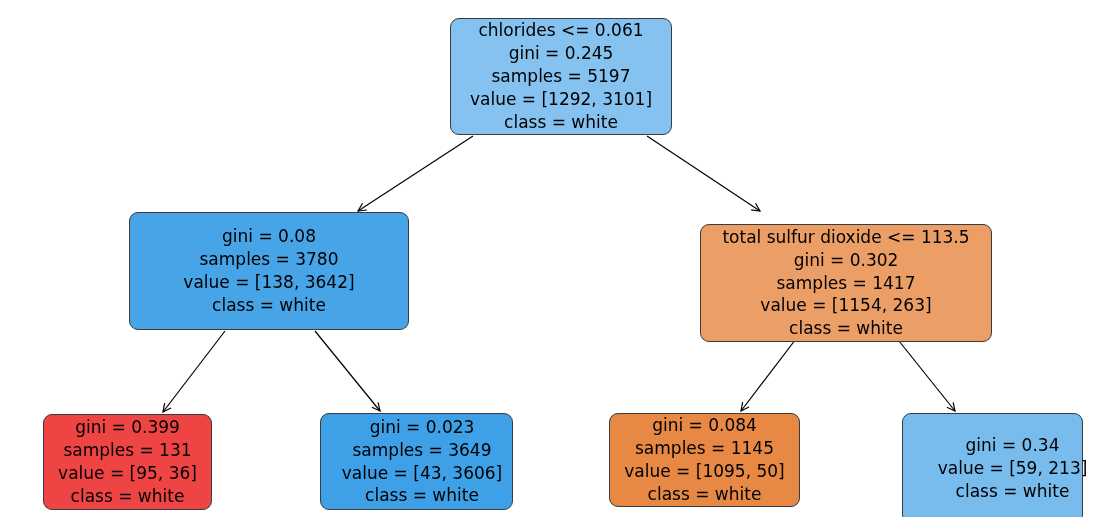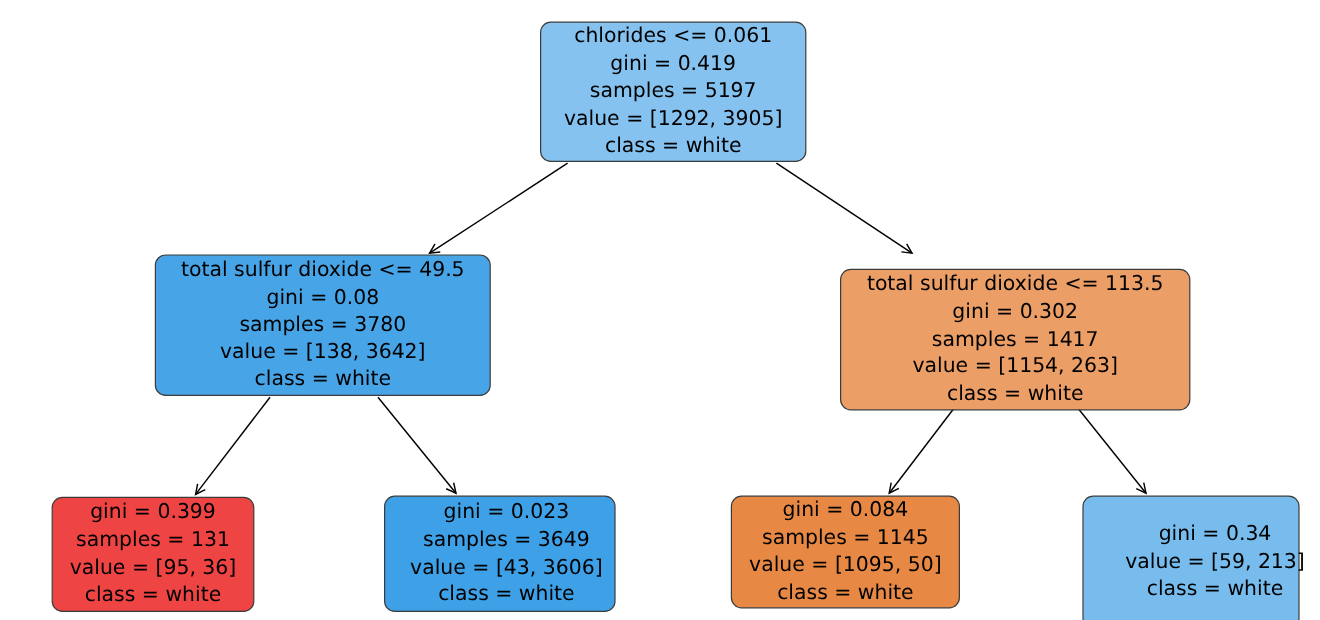--- a/index.html
+++ b/index.html
@@ -55,28 +55,27 @@
     <line class="edge-line" x1="473" y1="136" x2="358" y2="211" marker-end="url(#arrowhead)"></line>
     <line class="edge-line" x1="647" y1="136" x2="760" y2="211" marker-end="url(#arrowhead)"></line>
     <line class="edge-line" x1="225" y1="331" x2="163" y2="412" marker-end="url(#arrowhead)"></line>
     <line class="edge-line" x1="315" y1="331" x2="380" y2="411" marker-end="url(#arrowhead)"></line>
     <line class="edge-line" x1="802" y1="331" x2="741" y2="411" marker-end="url(#arrowhead)"></line>
     <line class="edge-line" x1="891" y1="331" x2="955" y2="411" marker-end="url(#arrowhead)"></line>
   </svg>
 
   <div class="node n-root" style="background-color: rgb(133, 194, 239);">
     <div>chlorides &lt;= 0.061</div>
-    <div>gini = 0.419</div>
+    <div>gini = 0.245</div>
     <div>samples = 5197</div>
-    <div>value = [1292, 3905]</div>
+    <div>value = [1292, 3101]</div>
     <div>class = white</div>
   </div>
 
   <div class="node n-left" style="background-color: rgb(71, 164, 231);">
-    <div>total sulfur dioxide &lt;= 49.5</div>
     <div>gini = 0.08</div>
     <div>samples = 3780</div>
     <div>value = [138, 3642]</div>
     <div>class = white</div>
   </div>
 
   <div class="node n-right" style="background-color: rgb(236, 158, 103); margin-top: 12px;">
     <div>total sulfur dioxide &lt;= 113.5</div>
     <div>gini = 0.302</div>
     <div>samples = 1417</div>

